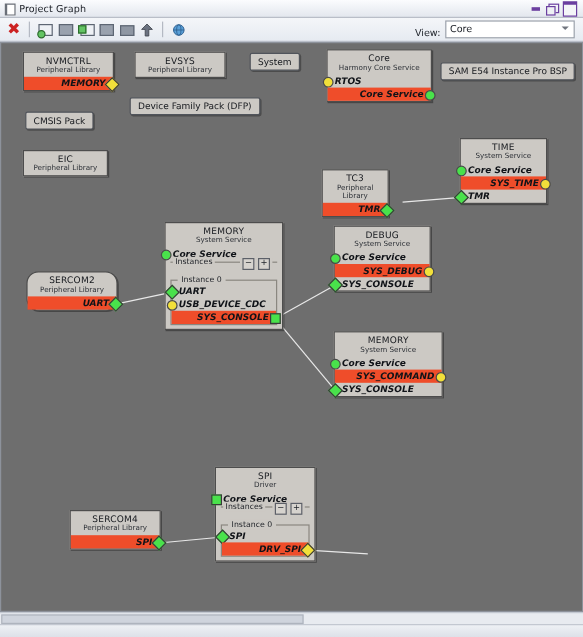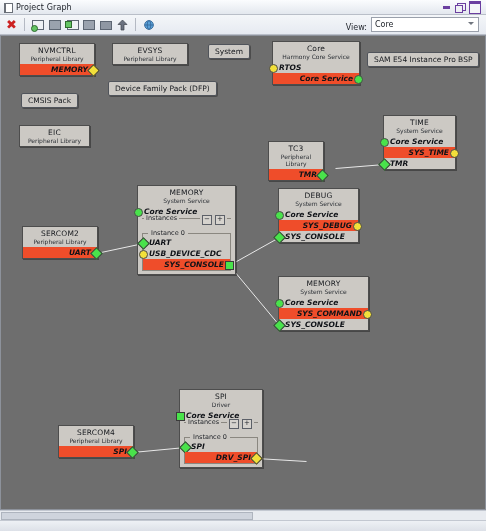--- a/index.html
+++ b/index.html
@@ -220,21 +220,21 @@
           </div>
           <div class="row l">
             <span>TMR</span>
             <span class="port left p-diam g"></span>
           </div>
         </div>
         <div class="node" style="left: 18px; top: 89px; width: 71px;">
           <div class="hdr">EIC</div>
           <div class="sub">Peripheral Library</div>
         </div>
-        <div class="node" style="left: 21px; top: 190px; width: 76px;">
+        <div class="node" style="left: 21px; top: 190px; width: 76px; border-radius: 10px;">
           <div class="hdr">SERCOM2</div>
           <div class="sub">Peripheral Library</div>
           <div class="row r">
             <span>UART</span>
             <span class="port right p-diam g"></span>
           </div>
         </div>
         <div class="node" style="left: 136px; top: 149px; width: 99px;">
           <div class="hdr">MEMORY</div>
           <div class="sub">System Service</div>

